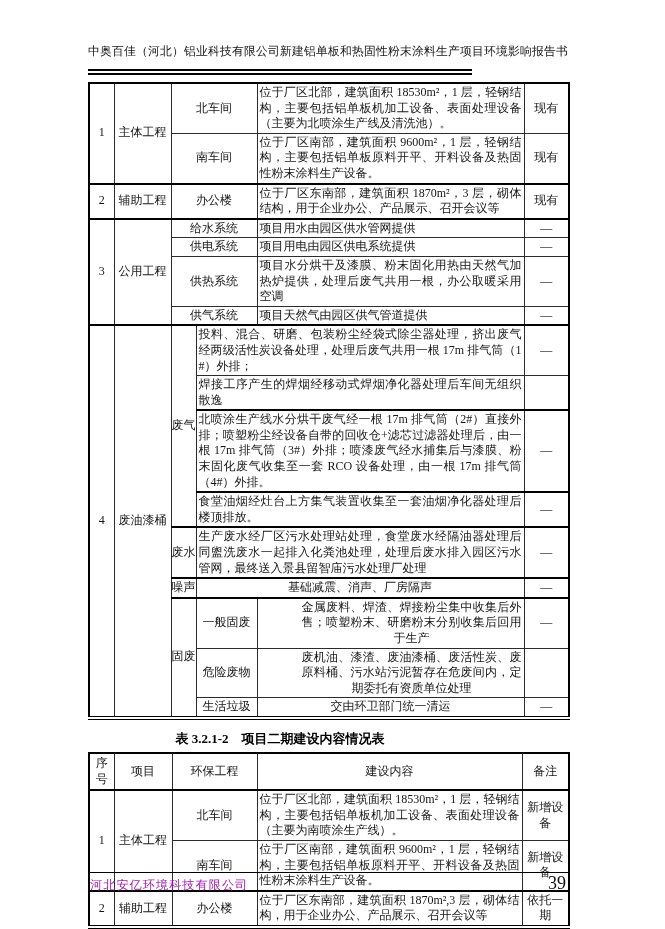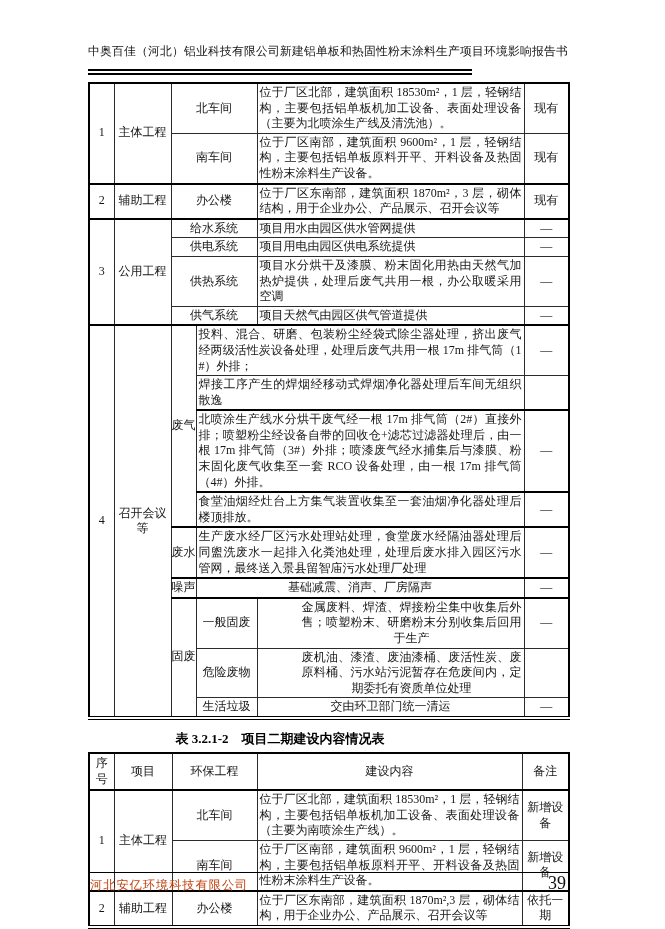--- a/index.html
+++ b/index.html
@@ -26,21 +26,21 @@
   tr.sec td{border-top:2px solid #000;}
   .c{text-align:center;}
   .ct{text-align:justify;}
   .dist{text-align:justify;text-align-last:center;padding-left:44px;}
   .vl{text-align:center;line-height:13.8px;padding:1px 0;}
   .table-title{
     text-align:center;font-weight:bold;font-size:13px;margin:10px 0 4px 0;color:#000;
   }
   .hd td{text-align:center;padding:2px 2px;}
   .footer-rule{position:absolute;left:88px;top:872px;width:480px;border-top:1.6px solid #000;}
-  .footer-company{position:absolute;left:90px;top:877px;font-size:12.2px;letter-spacing:1px;color:#c2410c;}
+  .footer-company{position:absolute;left:90px;top:877px;font-size:12.2px;letter-spacing:1px;color:#a21caf;}
   .footer-page{position:absolute;left:88px;top:873px;width:478px;text-align:right;font-size:18px;color:#111;}
 </style>
 </head>
 <body>
 
 <div class="page">
   <div class="content">
 
     <div class="doc-header">中奥百佳（河北）铝业科技有限公司新建铝单板和热固性粉末涂料生产项目环境影响报告书</div>
     <div class="hr-double"></div>
@@ -91,21 +91,21 @@
         <td class="ct">项目水分烘干及漆膜、粉末固化用热由天然气加热炉提供，处理后废气共用一根，办公取暖采用空调</td>
         <td class="c">—</td>
       </tr>
       <tr>
         <td class="c" colspan="2">供气系统</td>
         <td class="ct">项目天然气由园区供气管道提供</td>
         <td class="c">—</td>
       </tr>
       <tr class="sec">
         <td class="c" rowspan="9">4</td>
-        <td class="c" rowspan="9">召开会议等</td>
+        <td class="c" rowspan="9">废油漆桶</td>
         <td class="vl" rowspan="4">废气</td>
         <td class="ct" colspan="2">投料、混合、研磨、包装粉尘经袋式除尘器处理，挤出废气经两级活性炭设备处理，处理后废气共用一根 17m 排气筒（1#）外排；</td>
         <td class="c">—</td>
       </tr>
       <tr>
         <td class="ct" colspan="2">焊接工序产生的焊烟经移动式焊烟净化器处理后车间无组织散逸</td>
         <td class="c"></td>
       </tr>
       <tr class="sec">
         <td class="ct" colspan="2">北喷涂生产线水分烘干废气经一根 17m 排气筒（2#）直接外排；喷塑粉尘经设备自带的回收仓+滤芯过滤器处理后，由一根 17m 排气筒（3#）外排；喷漆废气经水捕集后与漆膜、粉末固化废气收集至一套 RCO 设备处理，由一根 17m 排气筒（4#）外排。</td>

